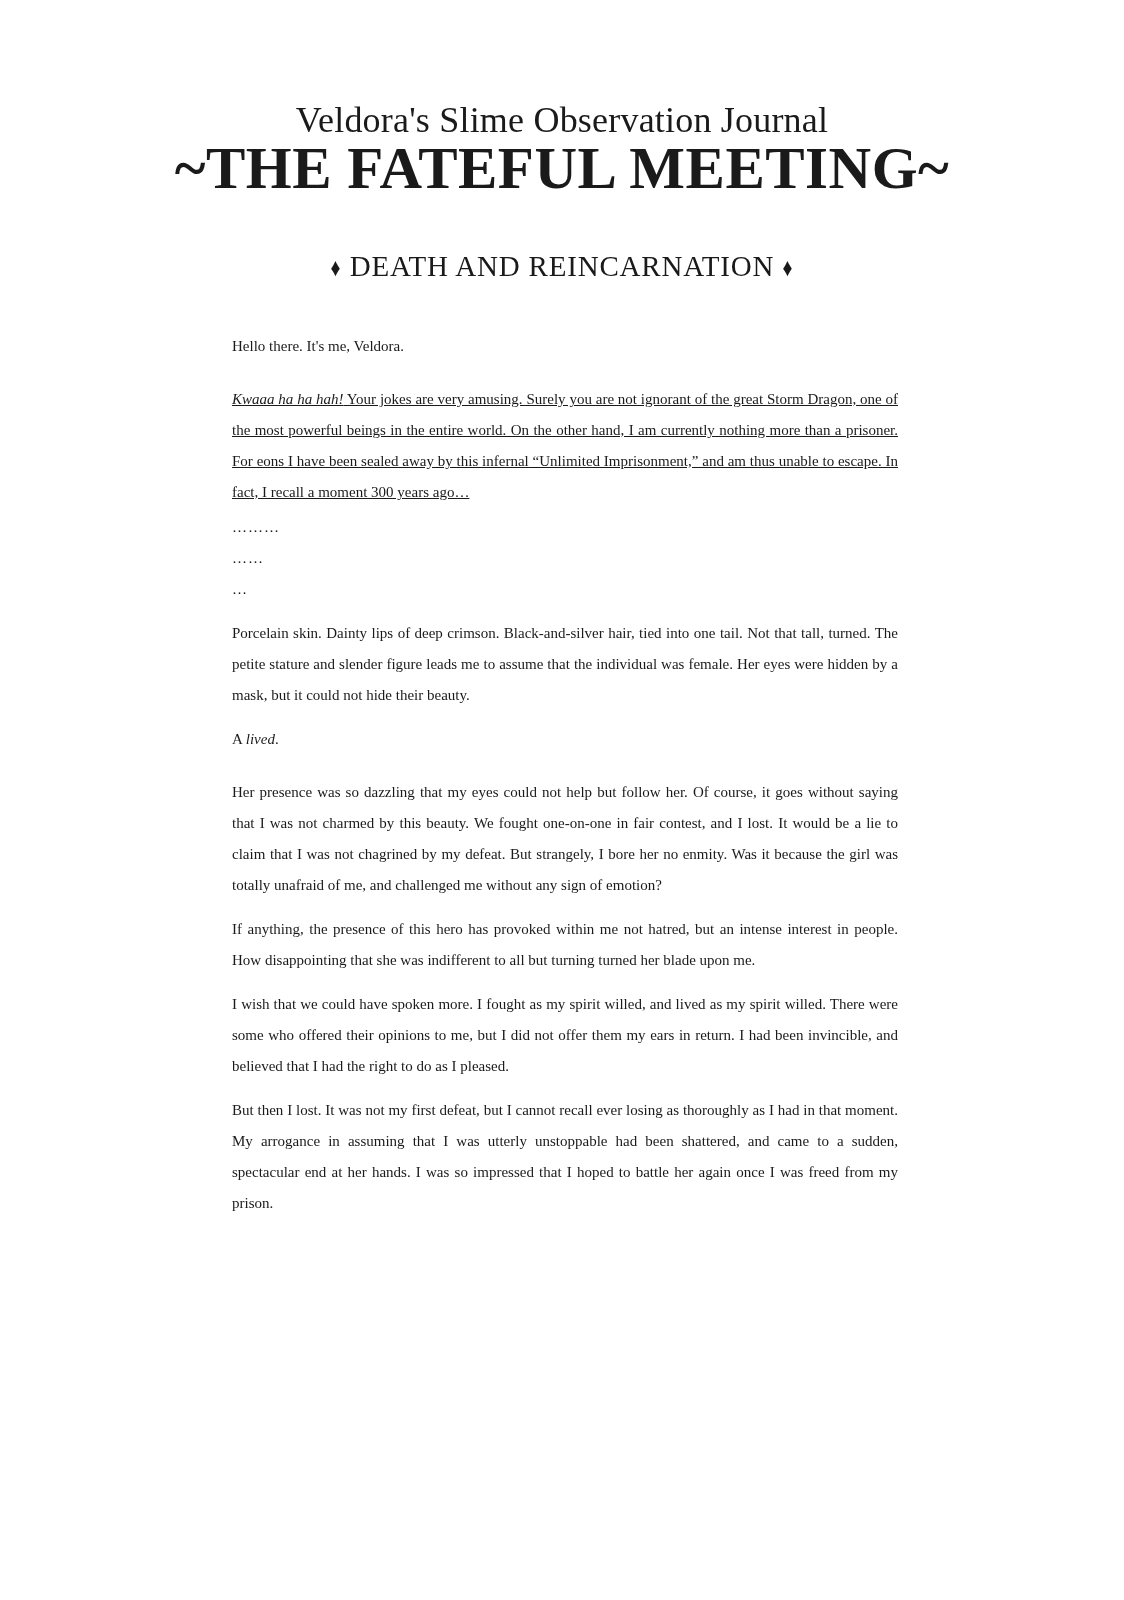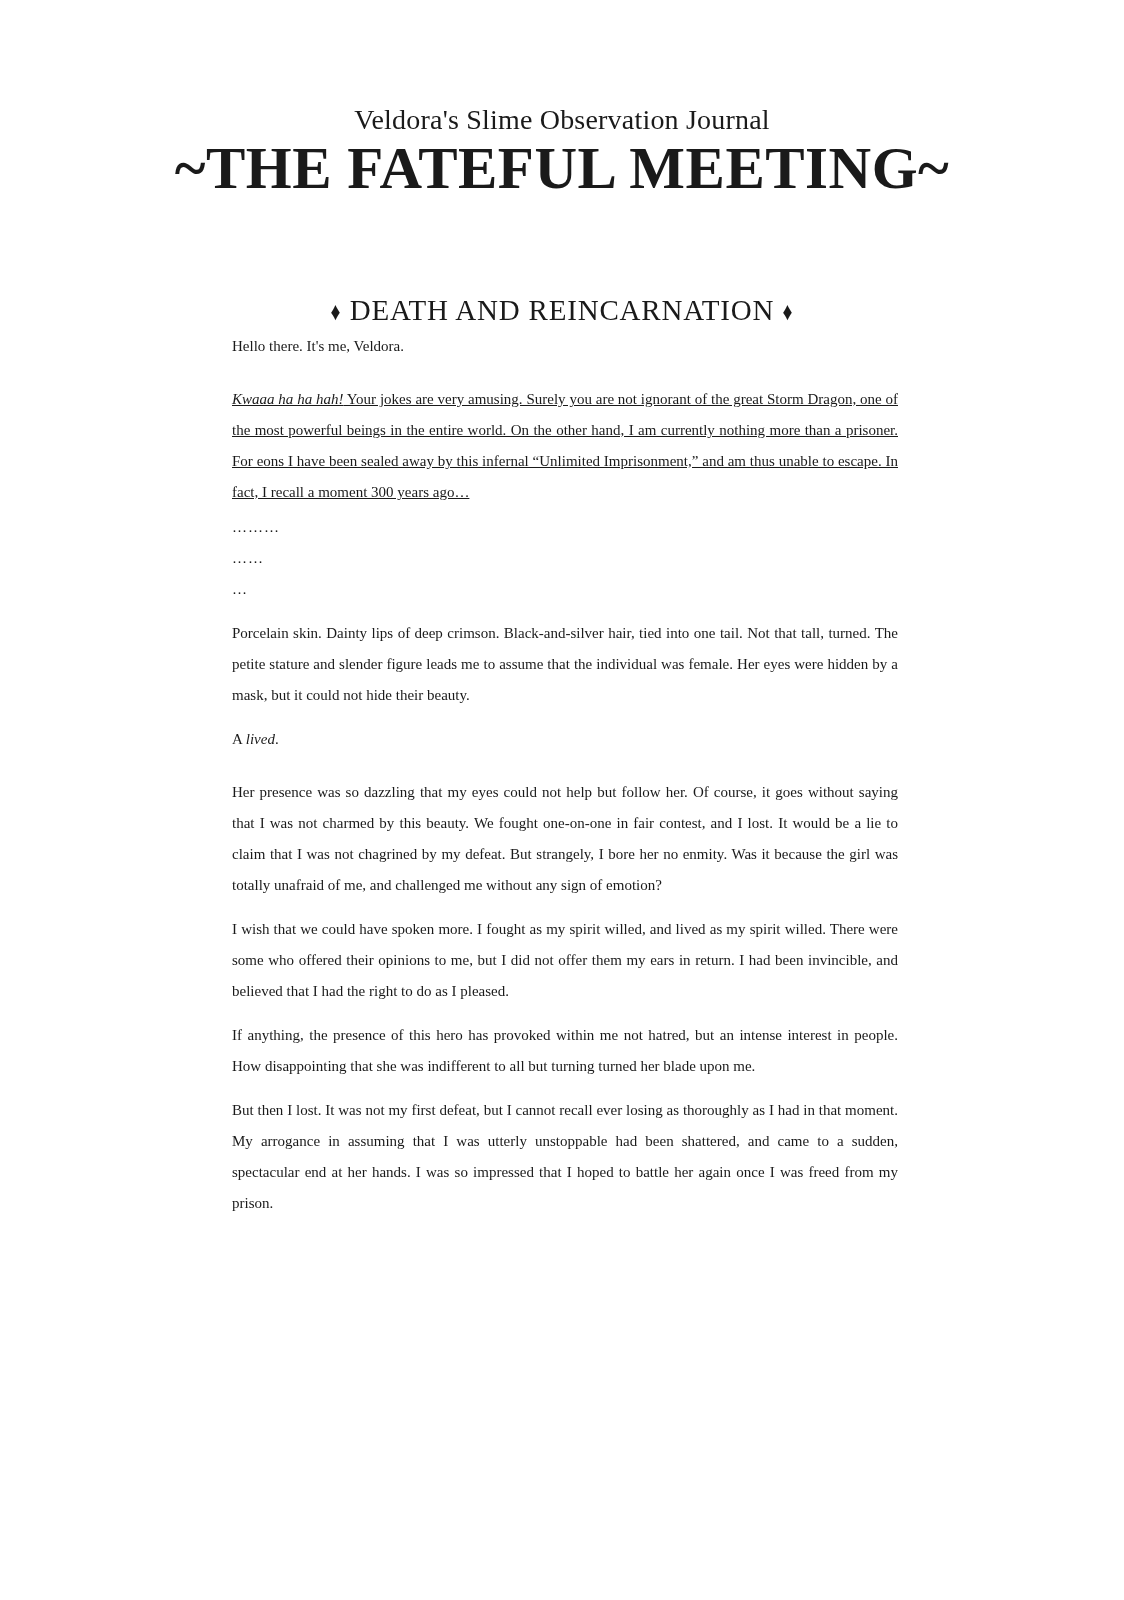--- a/index.html
+++ b/index.html
@@ -17,42 +17,41 @@
     overflow: hidden;
   }
   .title-block {
     position: absolute;
     top: 98px;
     left: 0;
     width: 100%;
     text-align: center;
   }
   .journal-title {
-    font-size: 28px;
+    font-size: 36px;
     line-height: 44px;
     font-weight: normal;
     letter-spacing: 0.2px;
   }
   .chapter-title {
     font-size: 59px;
     line-height: 52px;
     font-weight: bold;
     letter-spacing: 0.5px;
   }
   .section-heading {
     position: absolute;
     top: 249px;
     left: 0;
     width: 100%;
     text-align: center;
     font-size: 29px;
     line-height: 34px;
     letter-spacing: 0.8px;
     white-space: nowrap;
-    margin-top: 44px;
   }
   .diamond {
     font-size: 25px;
     display: inline-block;
     transform: scaleX(0.78);
   }
   .diamond.left  { margin-right: 7px; }
   .diamond.right { margin-left: 7px; }
   .body-text {
     position: absolute;
@@ -91,18 +90,18 @@
   <main class="body-text">
 
   <p class="standalone"><span>Hello there. It's me, Veldora.</span></p>
       <p class="nogap"><em>Kwaaa ha ha hah!</em><span> Your jokes are very amusing. Surely you are not ignorant of the great Storm Dragon, one of the most powerful beings in the entire world. On the other hand, I am currently nothing more than a prisoner. For eons I have been sealed away by this infernal “Unlimited Imprisonment,” and am thus unable to escape. In fact, I recall a moment 300 years ago…</span></p>
       <p class="dots"><span>………</span></p>
       <p class="dots"><span>……</span></p>
       <p class="dots-end"><span>…</span></p>
       <p class="flow"><span>Porcelain skin. Dainty lips of deep crimson. Black-and-silver hair, tied into one tail. Not that tall, turned. The petite stature and slender figure leads me to assume that the individual was female. Her eyes were hidden by a mask, but it could not hide their beauty.</span></p>
       <p class="standalone"><span>A </span><em>lived</em><span>.</span></p>
       <p class="flow"><span>Her presence was so dazzling that my eyes could not help but follow her. Of course, it goes without saying that I was not charmed by this beauty. We fought one-on-one in fair contest, and I lost. It would be a lie to claim that I was not chagrined by my defeat. But strangely, I bore her no enmity. Was it because the girl was totally unafraid of me, and challenged me without any sign of emotion?</span></p>
+      <p class="flow"><span>If anything, the presence of this hero has provoked within me not hatred, but an intense interest in people. How disappointing that she was indifferent to all but turning turned her blade upon me.</span></p>
       <p class="flow"><span>I wish that we could have spoken more. I fought as my spirit willed, and lived as my spirit willed. There were some who offered their opinions to me, but I did not offer them my ears in return. I had been invincible, and believed that I had the right to do as I pleased.</span></p>
-      <p class="flow"><span>If anything, the presence of this hero has provoked within me not hatred, but an intense interest in people. How disappointing that she was indifferent to all but turning turned her blade upon me.</span></p>
       <p class="flow"><span>But then I lost. It was not my first defeat, but I cannot recall ever losing as thoroughly as I had in that moment. My arrogance in assuming that I was utterly unstoppable had been shattered, and came to a sudden, spectacular end at her hands. I was so impressed that I hoped to battle her again once I was freed from my prison.</span></p>
     </main>
 
 </div>
 
 </body></html>

